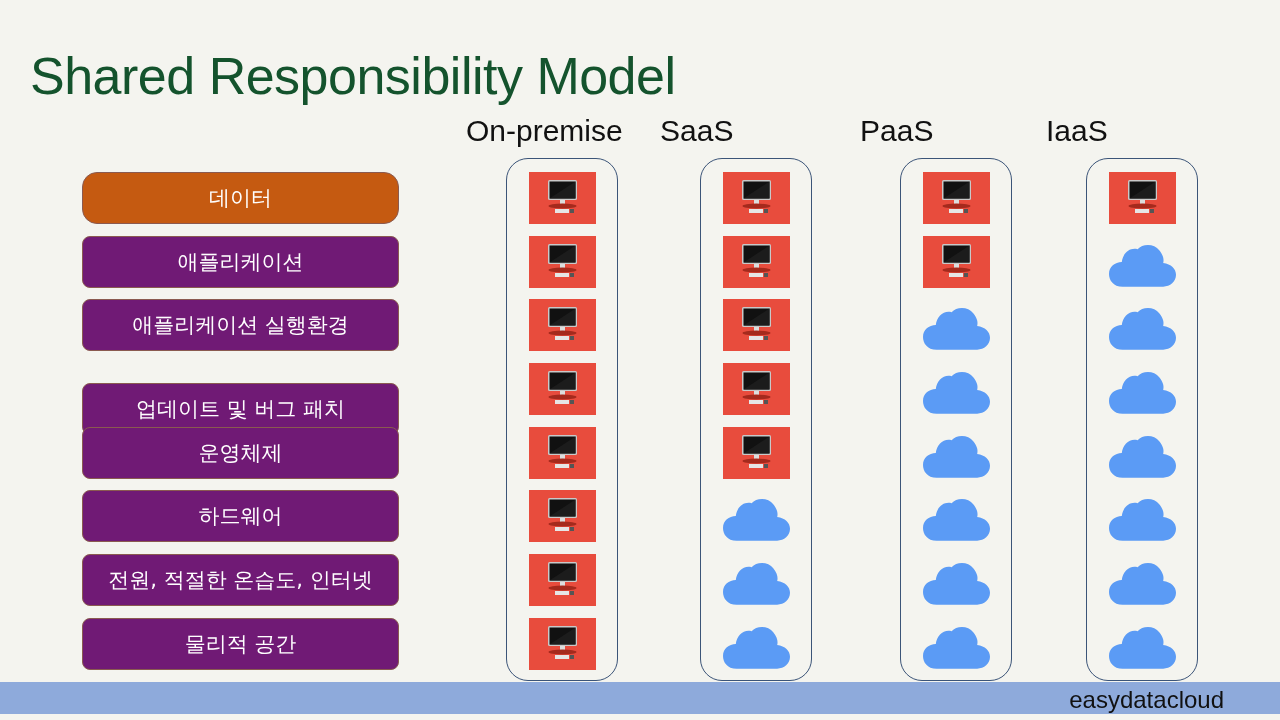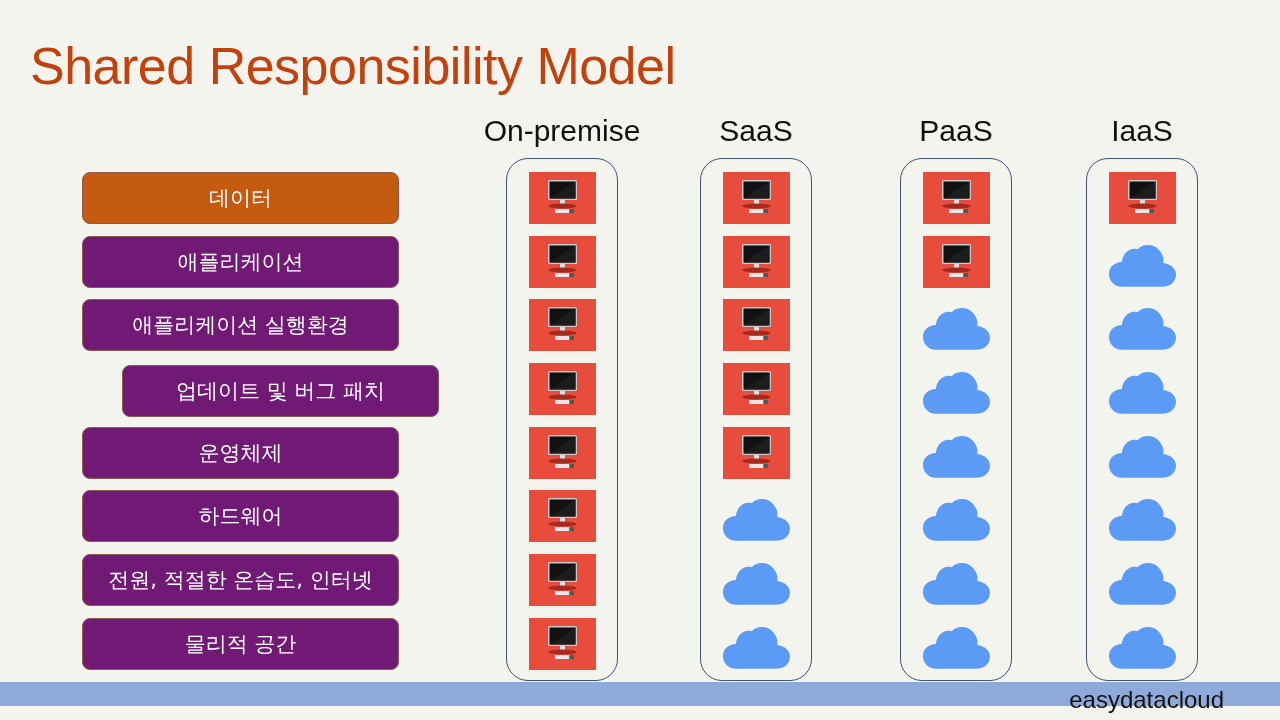--- a/index.html
+++ b/index.html
@@ -1,43 +1,43 @@
 <!DOCTYPE html>
 <html><head>
 <meta charset="utf-8">
 <style>
   * { margin:0; padding:0; box-sizing:border-box; }
   html, body { width:1280px; height:720px; overflow:hidden; }
   body { background:#f4f4ef; font-family:"DejaVu Sans", sans-serif; position:relative; }
-  .title { position:absolute; left:30px; top:36px; font-size:52px; color:#c2410c; font-family:"Liberation Sans", sans-serif; letter-spacing:-0.5px; }
-  .col-header { position:absolute; top:114px; font-size:30px; color:#111; font-family:"Liberation Sans", sans-serif; text-align:center; }
+  .title { position:absolute; left:30px; top:46px; font-size:52px; color:#14532d; font-family:"Liberation Sans", sans-serif; letter-spacing:-0.5px; }
+  .col-header { position:absolute; top:114px; font-size:30px; color:#111; font-family:"Liberation Sans", sans-serif; }
   .layer { position:absolute; left:82px; width:317px; height:52px; border-radius:8px; border:1.5px solid #8a5a50; color:#fff; font-size:21px; display:flex; align-items:center; justify-content:center; }
   .layer.blue { background:#701a75; }
   .layer.orange { background:#c55a11; }
   .column { position:absolute; top:158px; height:523px; border:1.5px solid #3b5478; border-radius:22px; }
   .cell { position:absolute; width:67px; height:52px; display:flex; align-items:center; justify-content:center; }
-  .footer { position:absolute; left:0; top:682px; width:1280px; height:24px; background:#8eaadb; }
+  .footer { position:absolute; left:0; top:682px; width:1280px; height:32px; background:#8eaadb; }
   .brand { position:absolute; right:56px; top:4px; font-size:24px; color:#111; font-family:"Liberation Sans", sans-serif; }
 </style>
 </head>
 <body>
 
 <div class="title">Shared Responsibility Model</div>
 
 <div id="headers">
     <div class="col-header" style="left: 466px; width: 192px;">On-premise</div>
     <div class="col-header" style="left: 660px; width: 192px;">SaaS</div>
     <div class="col-header" style="left: 860px; width: 192px;">PaaS</div>
     <div class="col-header" style="left: 1046px; width: 192px;">IaaS</div>
   </div>
 <div id="layers">
-    <div class="layer orange" style="top: 172px;">데이터</div>
+    <div class="layer orange" style="top: 172px; border-radius: 15px;">데이터</div>
     <div class="layer blue" style="top: 236px;">애플리케이션</div>
     <div class="layer blue" style="top: 299px;">애플리케이션 실행환경</div>
-    <div class="layer blue" style="top: 365px; margin-left: 40px;">업데이트 및 버그 패치</div>
+    <div class="layer blue" style="top: 383px;">업데이트 및 버그 패치</div>
     <div class="layer blue" style="top: 427px;">운영체제</div>
     <div class="layer blue" style="top: 490px; text-align: center;">하드웨어</div>
     <div class="layer blue" style="top: 554px;">전원, 적절한 온습도, 인터넷</div>
     <div class="layer blue" style="top: 618px;">물리적 공간</div>
   </div>
 <div id="columns">
     <div class="column" style="left: 506px; width: 112px;"></div>
     <div class="column" style="left: 700px; width: 112px;"></div>
     <div class="column" style="left: 900px; width: 112px;"></div>
     <div class="column" style="left: 1086px; width: 112px;"></div>

